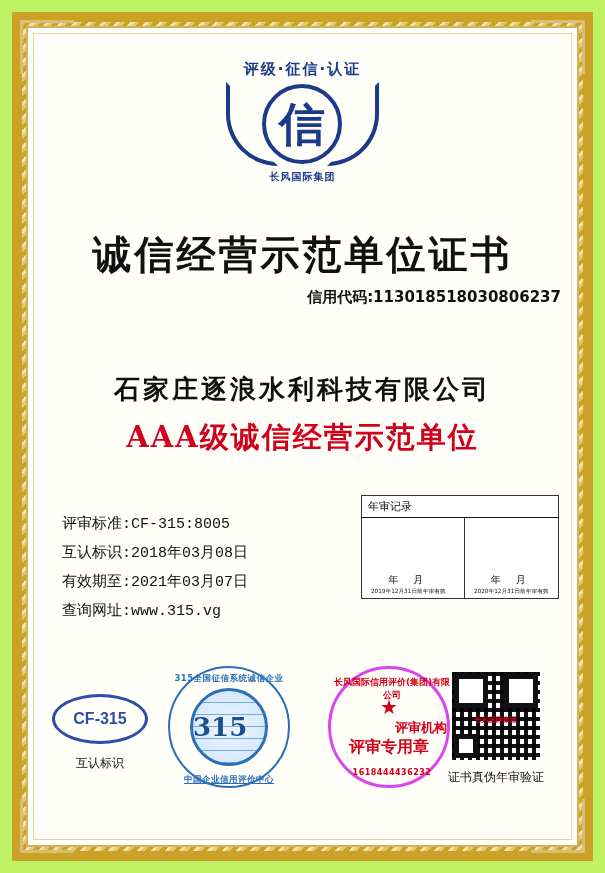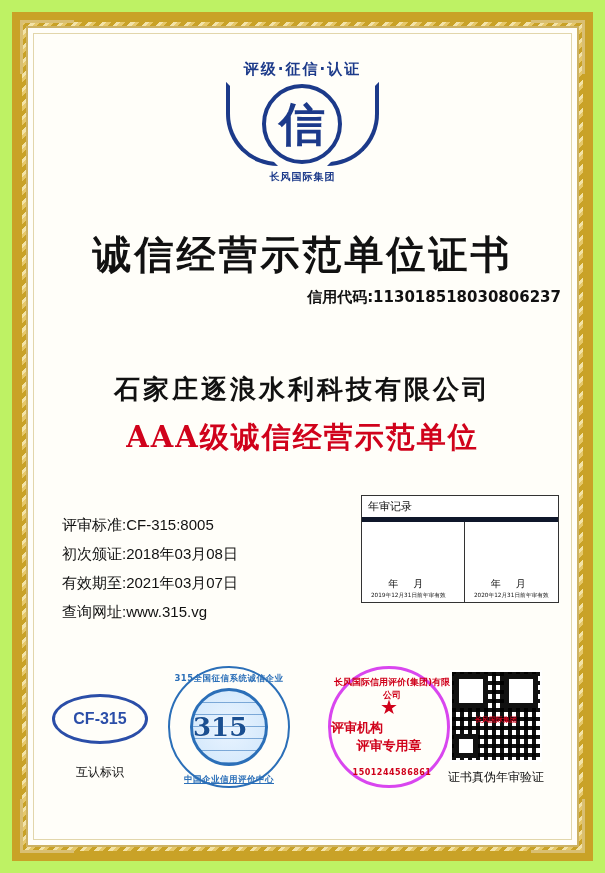--- a/index.html
+++ b/index.html
@@ -205,39 +205,39 @@
   }
 
   
   .details {
     position: absolute;
     left: 22px;
     top: 470px;
     font-size: 15px;
     color: #111111;
     line-height: 29px;
-    font-family: Liberation Sans, sans-serif;
+    font-family: Liberation Mono, monospace;
   }
   .details .row { white-space: nowrap; }
 
   
   .review-box {
     position: absolute;
     right: 6px;
     top: 455px;
     width: 198px;
     border: 1px solid #333333;
     box-sizing: border-box;
     background: #ffffff;
   }
   .review-title {
     font-size: 11px;
     color: #111111;
     padding: 3px 6px;
-    border-bottom: 5px solid #0f172a;
+    border-bottom: 1px solid #0f172a;
     font-family: "DejaVu Sans", sans-serif;
   }
   .review-cells {
     display: flex;
     height: 80px;
     gap: 8px;
   }
   .review-cell {
     flex: 1;
     position: relative;
@@ -289,21 +289,21 @@
     align-items: center;
     justify-content: center;
   }
   .badge-cf .oval span {
     font-size: 16px;
     font-weight: bold;
     color: #2b4ea8;
     font-family: Liberation Sans, sans-serif;
   }
   .badge-cf .cap {
-    margin-top: 20px;
+    margin-top: 11px;
     font-size: 12px;
     color: #111111;
     font-family: "DejaVu Sans", sans-serif;
   }
 
   
   .badge-globe {
     position: absolute;
     left: 128px;
     top: 0px;
@@ -384,31 +384,31 @@
     left: 50%;
     top: 28px;
     transform: translateX(-50%);
     font-size: 20px;
     line-height: 1;
   }
   .badge-seal .line1 {
     position: absolute;
     left: 0; right: 0;
     top: 50px;
-    text-align: left;
+    text-align: right;
     font-size: 13px;
     font-weight: bold;
     font-family: "DejaVu Sans", sans-serif;
   }
   .badge-seal .line2 {
     position: absolute;
     left: 0; right: 0;
     top: 68px;
     text-align: center;
-    font-size: 13px;
+    font-size: 16px;
     font-weight: bold;
     font-family: "DejaVu Sans", sans-serif;
   }
 
   
   .badge-qr {
     position: absolute;
     right: 8px;
     top: 4px;
     width: 122px;
@@ -495,21 +495,21 @@
       </div>
     </div>
 
     <div class="main-title">诚信经营示范单位证书</div>
     <div class="credit-code">信用代码:113018518030806237</div>
     <div class="company-name">石家庄逐浪水利科技有限公司</div>
     <div class="award-level">AAA级诚信经营示范单位</div>
 
     <div class="details">
       <div class="row">评审标准:CF-315:8005</div>
-      <div class="row">初次颁证:2018年03月08日</div>
+      <div class="row">互认标识:2018年03月08日</div>
       <div class="row">有效期至:2021年03月07日</div>
       <div class="row">查询网址:www.315.vg</div>
     </div>
 
     <div class="review-box">
       <div class="review-title">年审记录</div>
       <div class="review-cells">
         <div class="review-cell">
           <div class="ym">年 月</div>
           <div class="note">2019年12月31日前年审有效</div>
@@ -537,21 +537,21 @@
           <span class="num">315</span>
         </div>
         <div class="arc-bottom">中国企业信用评价中心</div>
       </div>
 
       <div class="badge-seal">
         <div class="arc-top">长风国际信用评价(集团)有限公司</div>
         <div class="star">★</div>
         <div class="line1">评审机构</div>
         <div class="line2">评审专用章</div>
-        <div class="arc-bottom">1501244586861</div>
+        <div class="arc-bottom">1618444436232</div>
       </div>
 
       <div class="badge-qr">
         <div class="qr">
           <div class="qr-corner-bl"></div>
           <div class="qr-red-overlay">长风国际集团</div>
         </div>
         <div class="cap">证书真伪年审验证</div>
       </div>
 

